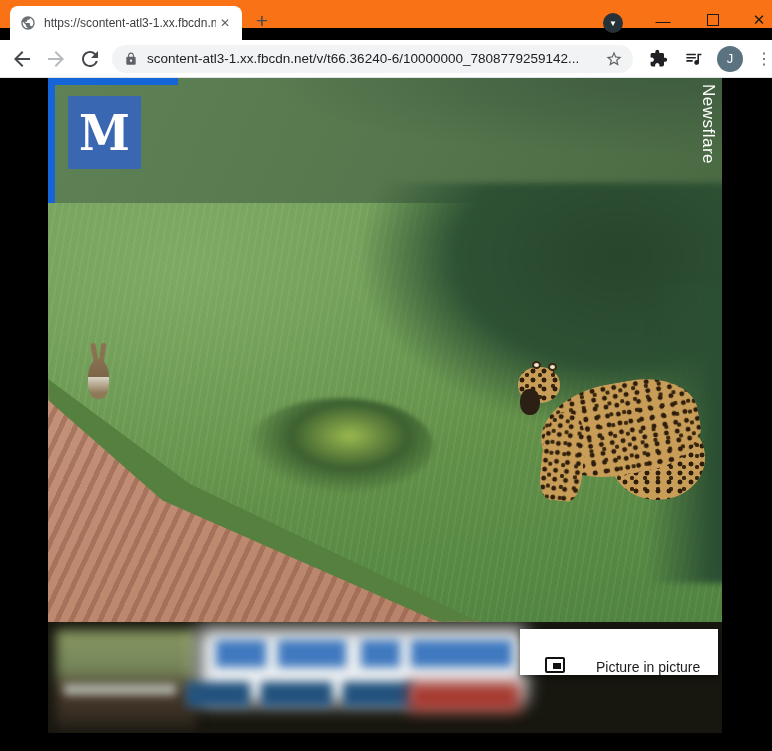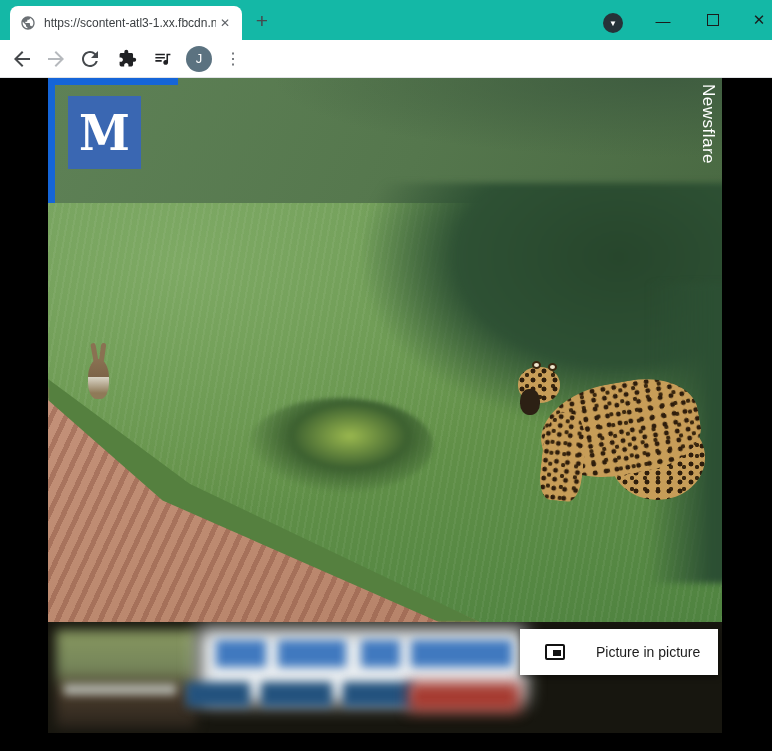--- a/index.html
+++ b/index.html
@@ -1,21 +1,21 @@
 <!DOCTYPE html>
 <html><head>
 <meta charset="utf-8">
 <style>
   * { margin:0; padding:0; box-sizing:border-box; }
   html,body { width:772px; height:751px; overflow:hidden; background:#000;
               font-family:"Liberation Sans", sans-serif; }
   .app { position:relative; width:772px; height:751px; }
 
   
-  .titlebar { position:absolute; left:0; top:0; width:772px; height:40px; background:#14b8a6; }
+  .titlebar { position:absolute; left:0; top:0; width:772px; height:28px; background:#f97316; }
   .tab { position:absolute; left:10px; top:6px; width:232px; height:34px; background:#fff;
          border-radius:8px 8px 0 0; display:flex; align-items:center; padding:0 8px 0 10px; }
   .tab-favicon { width:16px; height:16px; flex:0 0 16px; }
   .tab-title { font-size:12px; color:#3c4043; margin-left:8px; white-space:nowrap;
                overflow:hidden; flex:1 1 auto; }
   .tab-close { font-size:12px; color:#5f6368; padding:2px 4px; cursor:pointer; }
   .newtab { position:absolute; left:248px; top:8px; width:28px; height:28px; color:#454a4e;
             font-size:21px; line-height:26px; text-align:center; font-weight:400; }
   .media-circle { position:absolute; left:603px; top:13px; width:20px; height:20px; border-radius:50%;
                   background:#263238; color:#fff; font-size:8px; line-height:21px; text-align:center; }
@@ -120,21 +120,21 @@
   .cap-red { position:absolute; left:360px; top:60px; width:112px; height:30px; background:#a63a30; filter:blur(7px); }
   .cap-small { position:absolute; left:16px; top:62px; width:112px; height:11px; background:#c8ccc6;
            filter:blur(4px); opacity:.8; }
 
   
   .ctx-menu { position:absolute; left:520px; top:551px; width:198px; background:#fff;
               box-shadow:0 2px 6px rgba(0,0,0,0.45); }
   .ctx-item { height:46px; display:flex; align-items:center; font-size:14px; color:#1c1c1c; }
   .ctx-item .ic { width:20px; height:20px; margin-left:25px; margin-right:31px; flex:0 0 20px; }
   .ctx-download { background:#e2e2e2; border:4px solid #e81414; }
-  .ctx-pip { background:#fff; }
+  .ctx-pip { background:#fff;align-items:flex-end; }
   .pip-outer { width:21px; height:16px; border:2.4px solid #111; border-radius:2px; position:relative; }
   .pip-inner { position:absolute; right:2px; bottom:2px; width:8px; height:6px; background:#111; }
 </style>
 </head>
 <body>
 
 <div class="app">
 
   <div class="titlebar">
     <div class="tab">
@@ -156,20 +156,29 @@
   <div class="toolbar">
     <svg class="nav-ic" viewBox="0 0 24 24">
       <path fill="#46494c" d="M20 11H7.83l5.59-5.59L12 4l-8 8 8 8 1.41-1.41L7.83 13H20v-2z"></path>
     </svg>
     <svg class="nav-ic" viewBox="0 0 24 24">
       <path fill="#b6b9bd" d="M12 4l-1.41 1.41L16.17 11H4v2h12.17l-5.58 5.59L12 20l8-8z"></path>
     </svg>
     <svg class="nav-ic" viewBox="0 0 24 24">
       <path fill="#45494d" d="M17.65 6.35A7.958 7.958 0 0 0 12 4c-4.42 0-7.99 3.58-8 8s3.57 8 8 8c3.73 0 6.84-2.55 7.73-6h-2.08A5.99 5.99 0 0 1 12 18c-3.31 0-6-2.69-6-6s2.69-6 6-6c1.66 0 3.14.69 4.22 1.78L13 11h7V4l-2.35 2.35z"></path>
     </svg>
+    <div class="omnibox">
+      <svg class="lock" viewBox="0 0 24 24">
+        <path fill="#5f6368" d="M18 8h-1V6c0-2.76-2.24-5-5-5S7 3.24 7 6v2H6c-1.1 0-2 .9-2 2v10c0 1.1.9 2 2 2h12c1.1 0 2-.9 2-2V10c0-1.1-.9-2-2-2zm-6 9c-1.1 0-2-.9-2-2s.9-2 2-2 2 .9 2 2-.9 2-2 2zm3.1-9H8.9V6c0-1.71 1.39-3.1 3.1-3.1 1.71 0 3.1 1.39 3.1 3.1v2z"></path>
+      </svg>
+      <span class="omni-url">scontent-atl3-1.xx.fbcdn.net/v/t66.36240-6/10000000_7808779259142...</span>
+      <svg class="star" viewBox="0 0 24 24">
+        <path fill="#5f6368" d="M22 9.24l-7.19-.62L12 2 9.19 8.63 2 9.24l5.46 4.73L5.82 21 12 17.27 18.18 21l-1.63-7.03L22 9.24zM12 15.4l-3.76 2.27 1-4.28-3.32-2.88 4.38-.38L12 6.1l1.71 4.04 4.38.38-3.32 2.88 1 4.28L12 15.4z"></path>
+      </svg>
+    </div>
     <svg class="ext-ic" viewBox="0 0 24 24">
       <path fill="#202124" d="M20.5 11H19V7c0-1.1-.9-2-2-2h-4V3.5a2.5 2.5 0 0 0-5 0V5H4c-1.1 0-1.99.9-1.99 2v3.8H3.5c1.49 0 2.7 1.21 2.7 2.7s-1.21 2.7-2.7 2.7H2V20c0 1.1.9 2 2 2h3.8v-1.5c0-1.49 1.21-2.7 2.7-2.7 1.49 0 2.7 1.21 2.7 2.7V22H17c1.1 0 2-.9 2-2v-4h1.5a2.5 2.5 0 0 0 0-5z"></path>
     </svg>
     <svg class="ext-ic" viewBox="0 0 24 24">
       <path fill="#202124" d="M15 6H3v2h12V6zm0 4H3v2h12v-2zM3 16h8v-2H3v2zM17 6v8.18c-.31-.11-.65-.18-1-.18-1.66 0-3 1.34-3 3s1.34 3 3 3 3-1.34 3-3V8h3V6h-5z"></path>
     </svg>
     <div class="avatar">J</div>
     <div class="dots">⋮</div>
   </div>
 

